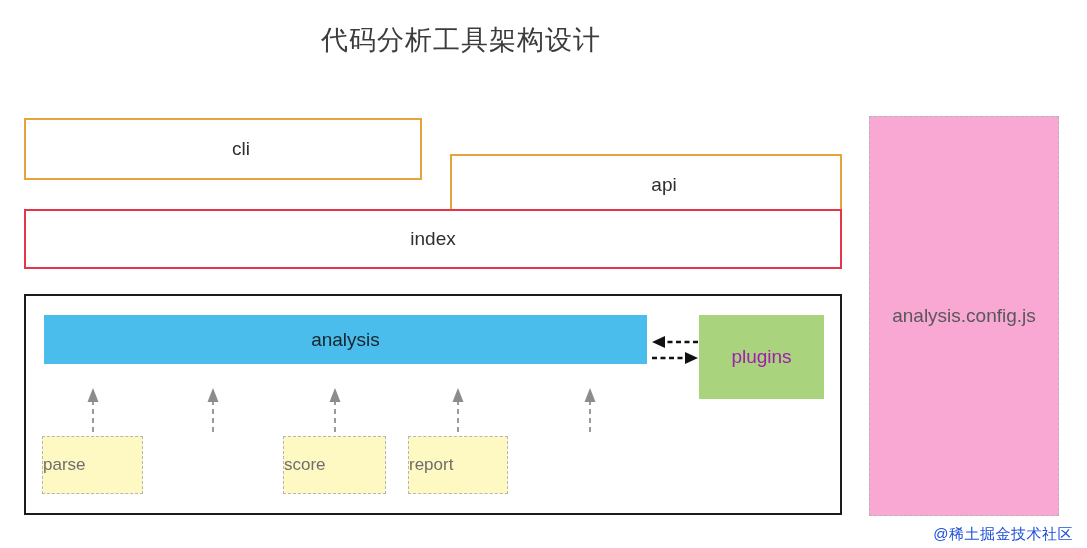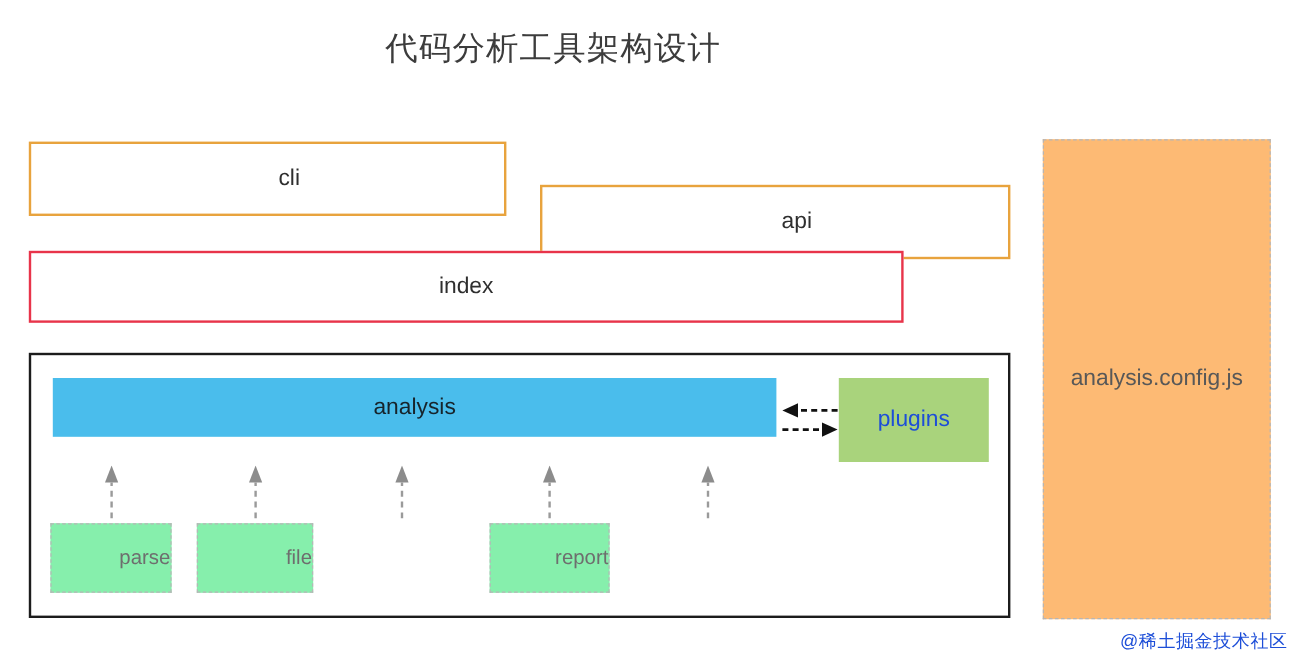--- a/index.html
+++ b/index.html
@@ -50,21 +50,21 @@
   }
   .box-red {
     border: 2px solid #e8344a;
     font-size: 19px;
     color: #2f2f2f;
   }
 
   
   .cli   { left: 24px;  top: 118px; width: 398px; height: 62px; }
   .api   { left: 450px; top: 118px; width: 392px; height: 62px; margin-top: 36px; }
-  .index { left: 24px;  top: 209px; width: 729px; height: 60px; }
+  .index { left: 24px;  top: 209px; width: 818px; height: 60px; }
 
   
   .core-container {
     position: absolute;
     left: 24px;
     top: 294px;
     width: 818px;
     height: 221px;
     box-sizing: border-box;
     border: 2px solid #1c1c1c;
@@ -80,35 +80,35 @@
     background: #4abdec;
     font-size: 19px;
     color: #17242b;
   }
 
   .plugins {
     position: absolute;
     left: 699px;
     top: 315px;
     width: 125px;
-    height: 70px;
+    height: 84px;
     background: #a9d37c;
     font-size: 19px;
-    color: #1d4ed8;
+    color: #a21caf;
   }
 
   
   .leaf {
     position: absolute;
     box-sizing: border-box;
     border: 1px dashed #b6b6b6;
-    background: #86efac;
+    background: #fef9c3;
     display: flex;
     align-items: center;
-    justify-content: flex-end;
+    justify-content: flex-start;
     font-size: 17px;
     color: #6e6e6e;
     top: 436px;
     height: 58px;
   }
   .leaf-parse    { left: 42px;  width: 101px; }
   .leaf-file     { left: 164px; width: 97px;  }
   .leaf-score    { left: 283px; width: 103px; }
   .leaf-report   { left: 408px; width: 100px; }
   .leaf-constant { left: 532px; width: 116px; }
@@ -132,21 +132,21 @@
 
   
   .config-panel {
     position: absolute;
     left: 869px;
     top: 116px;
     width: 190px;
     height: 400px;
     box-sizing: border-box;
     border: 1px dashed #b6b6b6;
-    background: #fdba74;
+    background: #f9a8d4;
     display: flex;
     align-items: center;
     justify-content: center;
     font-size: 19px;
     color: #585858;
   }
 
   
   .watermark {
     position: absolute;
@@ -213,22 +213,22 @@
     <polygon points="6,0 11.5,14 0.5,14" fill="#8c8c8c"></polygon>
   </svg>
   <svg class="up-arrow" style="left:584px" viewBox="0 0 12 44">
     <line x1="6" y1="44" x2="6" y2="14" stroke="#9a9a9a" stroke-width="2" stroke-dasharray="5,4"></line>
     <polygon points="6,0 11.5,14 0.5,14" fill="#8c8c8c"></polygon>
   </svg>
 
   <div class="leaf leaf-parse">
     <span>parse</span>
   </div>
-  <div class="leaf leaf-file">
-    <span>file</span>
+  <div class="leaf leaf-score">
+    <span>score</span>
   </div>
   <div class="leaf leaf-report">
     <span>report</span>
   </div>
 
   <div class="config-panel">
     <span>analysis.config.js</span>
   </div>
 
   <div class="watermark">@稀土掘金技术社区</div>

